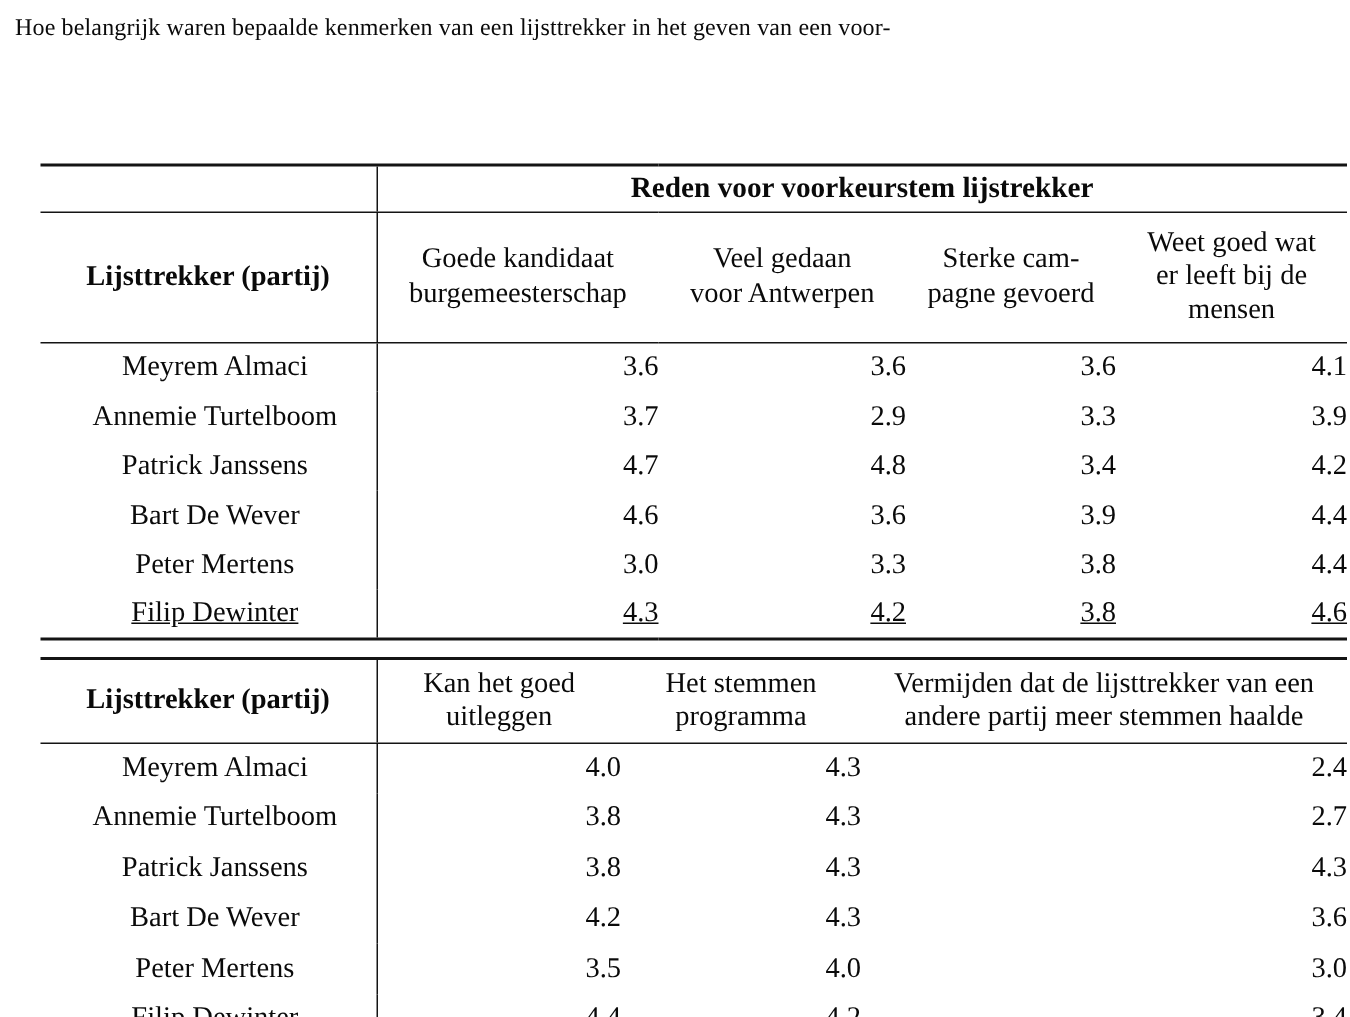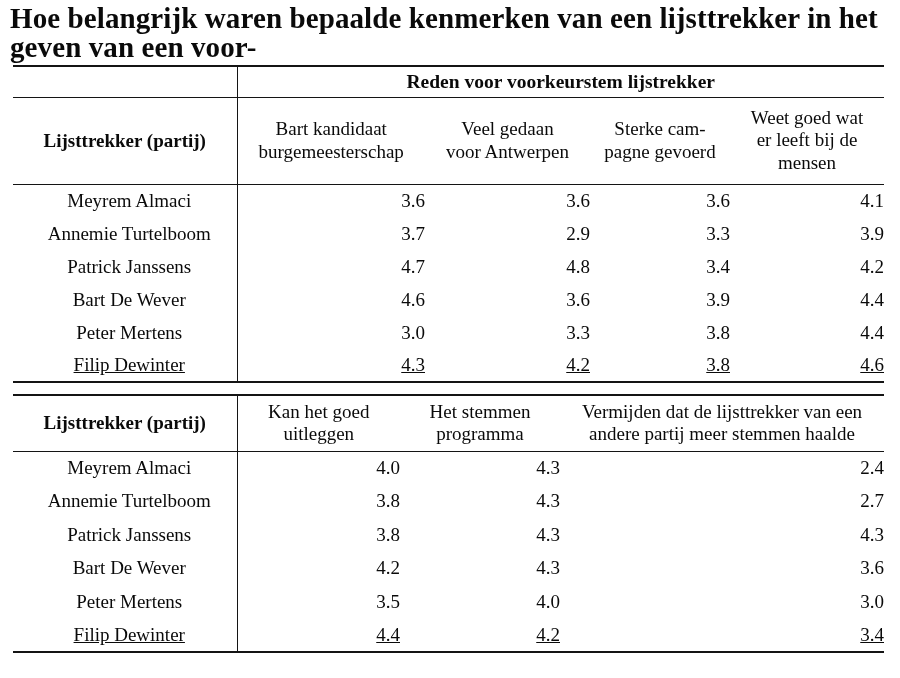--- a/index.html
+++ b/index.html
@@ -6,31 +6,32 @@
   body {
     width: 900px; height: 678px;
     background: #ffffff;
     font-family: "Liberation Serif", "DejaVu Serif", serif;
     color: #0a0a0a;
   }
   .page { position: relative; width: 900px; height: 678px; background: #ffffff; overflow: hidden; }
 
   .title {
     position: absolute; left: 10px; top: 4px; width: 884px;
-    font-size: 29px; font-weight: 700; line-height: 29px;
+    font-size: 16px; font-weight: 400; line-height: 29px;
     letter-spacing: 0.1px;
   }
   .title .tline { display: block; }
 
   table.t {
-    position: absolute; left: 13px;
+    position: absolute; left: 27px;
     width: 871px;
     border-collapse: collapse;
     table-layout: fixed;
     font-size: 19px;
+    margin-top: 44px;
   }
   #table1 { top: 65px; }
   #table2 { top: 394px; }
 
   td { padding: 0; vertical-align: middle; }
 
   
   .bt2 { border-top: 2px solid #141414; }
   .bb1 { border-bottom: 1.5px solid #141414; }
   .bb2 { border-bottom: 2px solid #141414; text-decoration: underline; }
@@ -68,21 +69,21 @@
         <col style="width:154px">
     </colgroup>
     <tbody>
         <tr class="group-row">
       <td class="bt2 bb1"></td>
       <td class="bt2 bb1 vline group-header" colspan="4">Reden voor voorkeurstem lijstrekker</td>
     </tr>
     <tr class="colhead-row-1">
       <td class="bb1 rowhead">Lijsttrekker (partij)</td>
       <td class="bb1 vline colhead">
-        <span class="hl">Bart kandidaat</span>
+        <span class="hl">Goede kandidaat</span>
         <span class="hl">burgemeesterschap</span>
       </td>
       <td class="bb1 colhead">
         <span class="hl">Veel gedaan</span>
         <span class="hl">voor Antwerpen</span>
       </td>
       <td class="bb1 colhead">
         <span class="hl">Sterke cam-</span>
         <span class="hl">pagne gevoerd</span>
       </td>

